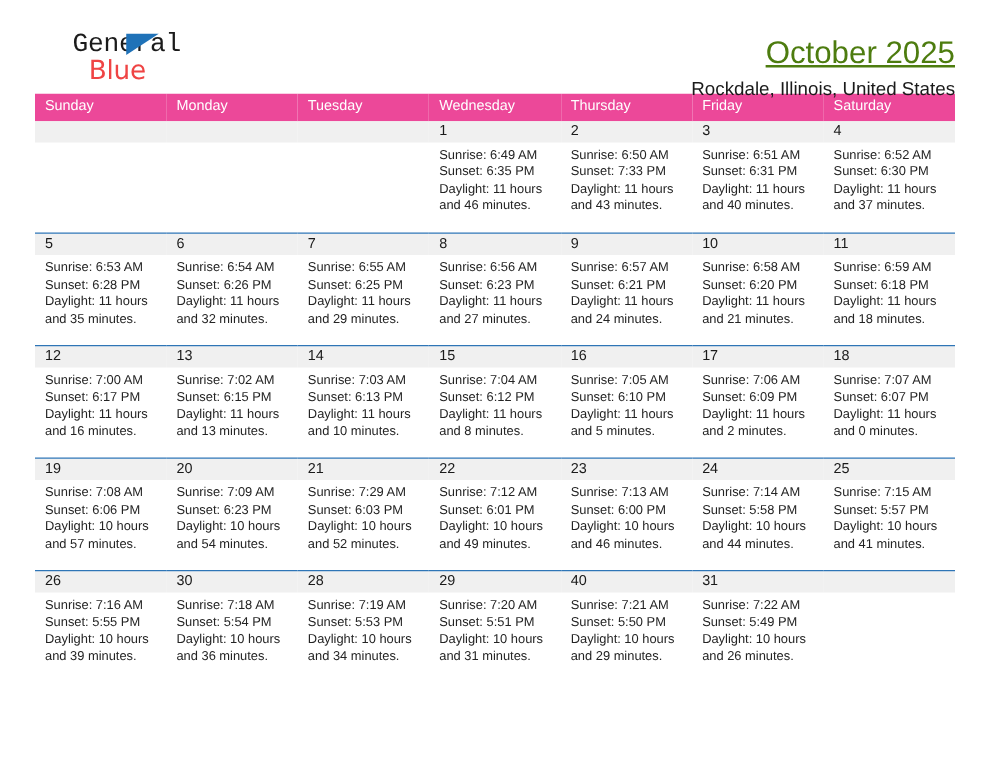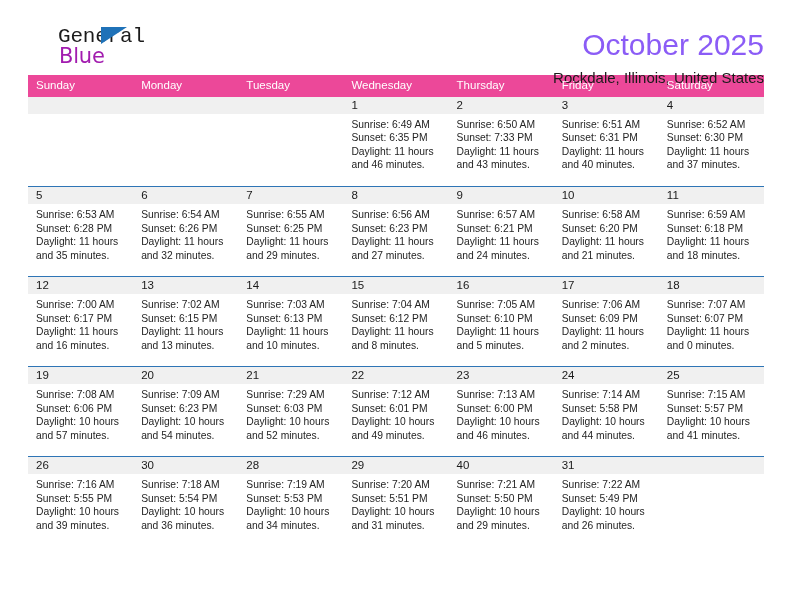--- a/index.html
+++ b/index.html
@@ -52,39 +52,40 @@
     position: absolute;
     left: 73px;
     top: 1px;
     width: 0;
     height: 0;
     border-left: 26px solid #1f72b8;
     border-bottom: 17px solid transparent;
   }
   .brand-blue {
     position: absolute;
-    left: 31px;
+    left: 43px;
     top: 20px;
     font-size: 21px;
     letter-spacing: -0.2px;
-    color: #a21caf;
+    color: #ef4444;
     font-family: "DejaVu Sans", sans-serif;
     font-weight: 400;
     line-height: 1;
   }
   .title-wrap {
     text-align: right;
     padding-top: 2px;
   }
   .cal-title {
-    font-size: 30px;
+    font-size: 25px;
     font-weight: 400;
-    color: #8b5cf6;
+    color: #4d7c0f;
     line-height: 1.15;
     font-family: "Liberation Sans", sans-serif;
+    text-decoration: underline;
   }
   .cal-subtitle {
     font-size: 15px;
     font-weight: 400;
     color: #1a1a1a;
     margin-top: 6px;
     font-family: "Liberation Sans", sans-serif;
   }
 
   

